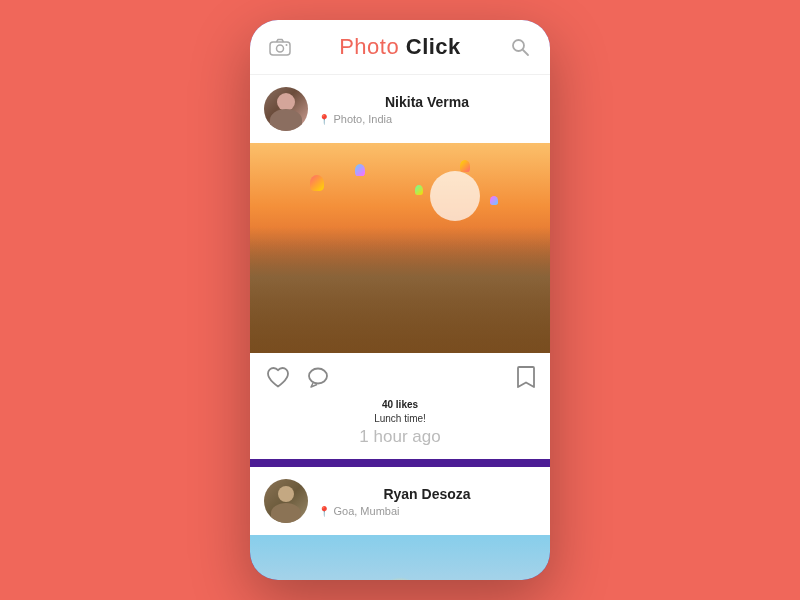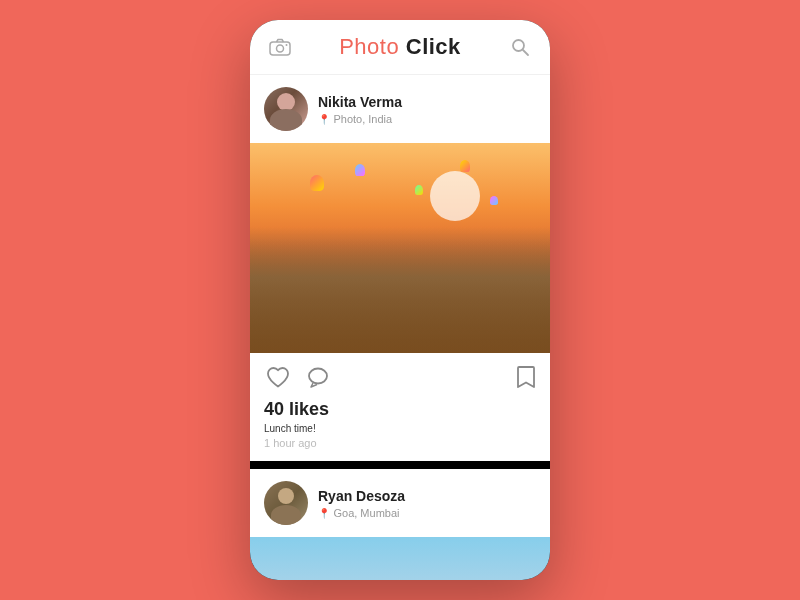--- a/index.html
+++ b/index.html
@@ -11,21 +11,21 @@
       display: flex;
       align-items: center;
       justify-content: center;
       font-family: -apple-system, BlinkMacSystemFont, 'Segoe UI', sans-serif;
       overflow: hidden;
     }
 
     .phone-container {
       width: 300px;
       height: 560px;
-      background: #000000;
+      background: #4c1d95;
       border-radius: 28px;
       overflow: hidden;
       box-shadow: 0 20px 60px rgba(0,0,0,0.3);
       display: flex;
       flex-direction: column;
     }
 
     
     .header {
       background: #fff;
@@ -59,20 +59,21 @@
     .header-title .click {
       color: #222;
       font-weight: 700;
     }
 
     
     .feed {
       flex: 1;
       overflow-y: auto;
       overflow-x: hidden;
+      text-align: center;
     }
 
     .feed::-webkit-scrollbar { display: none; }
 
     
     .post-card {
       background: #fff;
       margin-bottom: 8px;
       border-radius: 0;
     }
@@ -298,34 +299,34 @@
     .bookmark-btn {
       color: #555;
       cursor: pointer;
     }
 
     .post-meta {
       padding: 2px 14px 12px;
     }
 
     .likes-count {
-      font-size: 18px;
+      font-size: 10px;
       font-weight: 700;
       color: #222;
       margin-bottom: 3px;
     }
 
     .caption {
       font-size: 10px;
       color: #333;
       margin-bottom: 3px;
     }
 
     .timestamp {
-      font-size: 11px;
+      font-size: 17px;
       color: #bbb;
     }
 
     
     svg {
       display: block;
     }
   </style>
 </head>
 <body>

